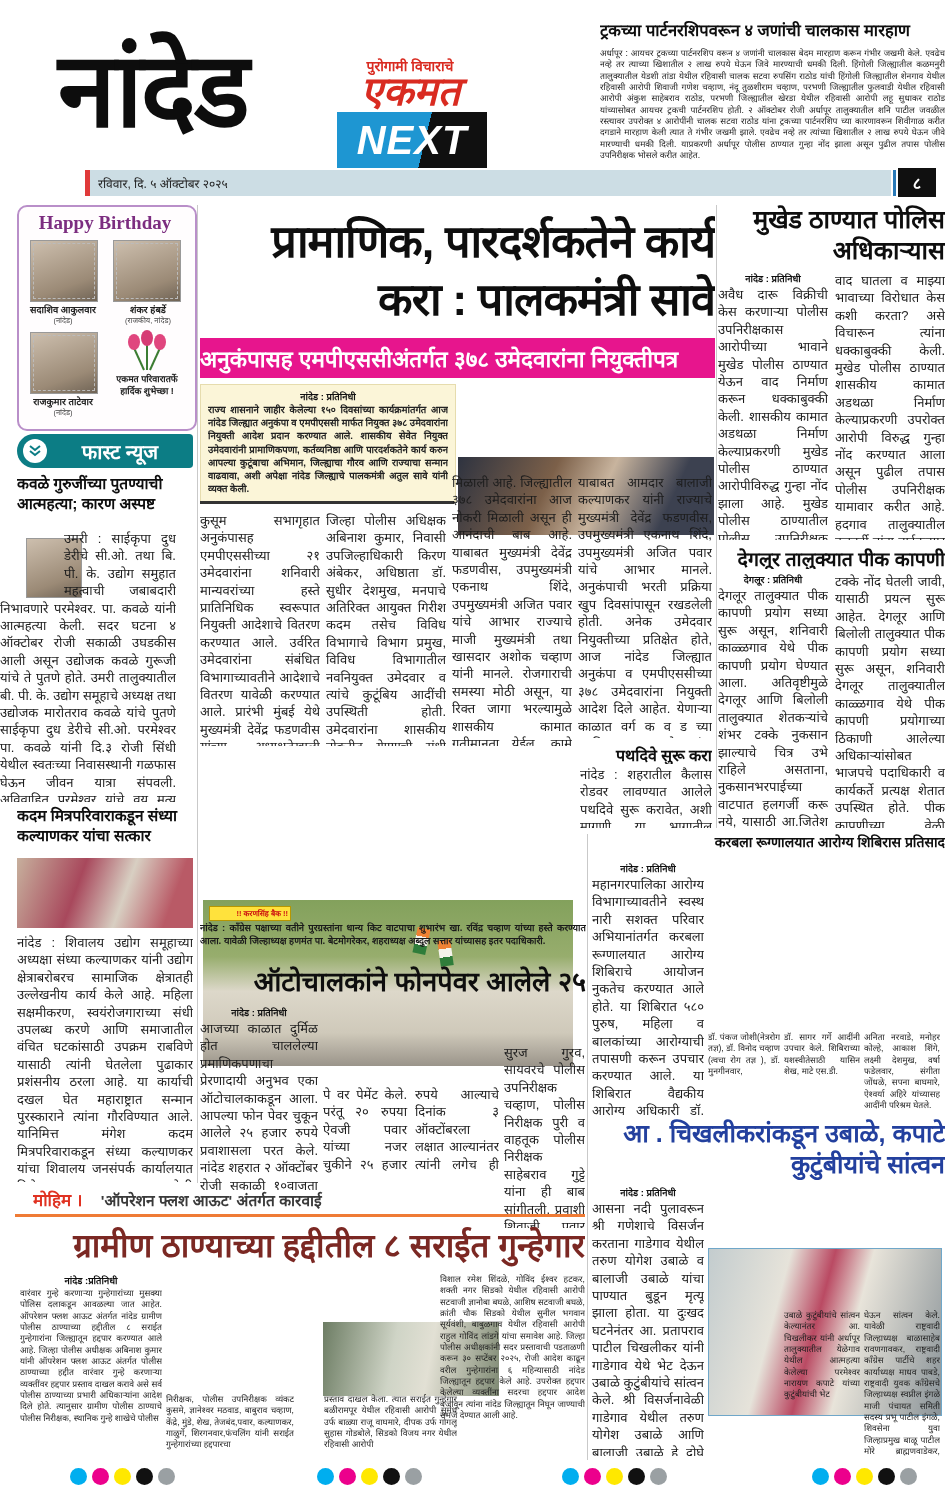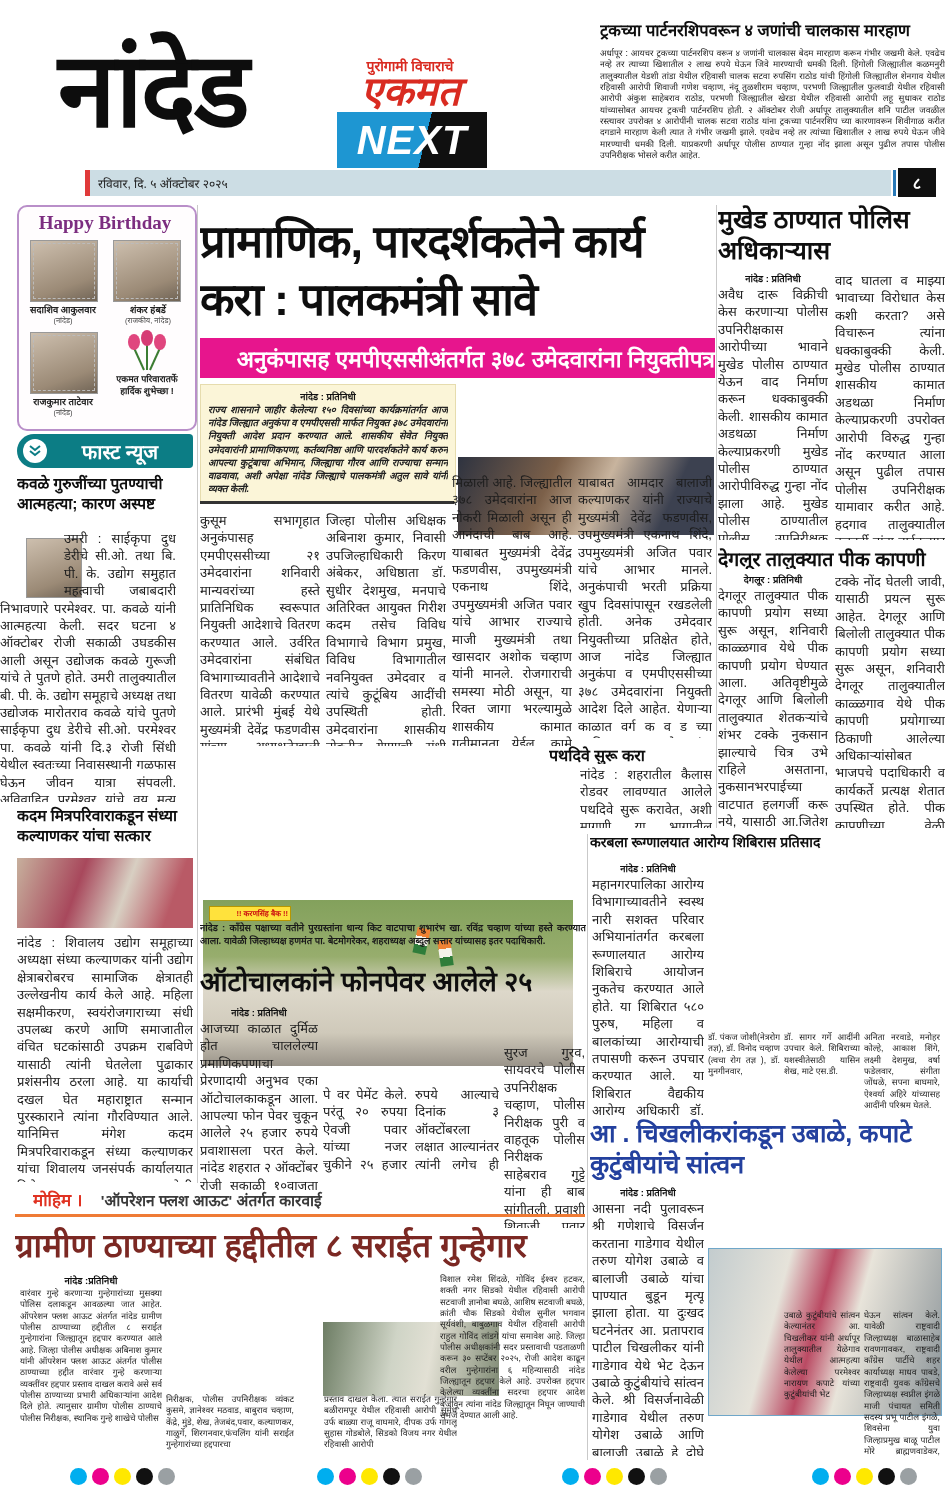--- a/index.html
+++ b/index.html
@@ -3,21 +3,21 @@
 <meta charset="utf-8">
 <style>
   html,body{margin:0;padding:0;background:#e9e9e9;}
   .page{position:relative;width:945px;height:1501px;background:#ffffff;margin:0 auto;
         font-family:"Liberation Sans","DejaVu Sans",sans-serif;color:#1b1b1b;overflow:hidden;}
   .abs{position:absolute;}
   .txt{font-size:13px;line-height:1.34;text-align:justify;overflow:hidden;color:#1d1d1d;}
   .txt-sm{font-size:8.6px;line-height:1.32;text-align:justify;overflow:hidden;color:#1d1d1d;}
   .dateline{font-size:9.5px;font-weight:bold;text-align:center;color:#111;overflow:hidden;}
   .hl{font-weight:bold;color:#0e0e0e;overflow:hidden;}
-  .center{text-align:left;}
+  .center{text-align:right;}
   .ph{background:linear-gradient(135deg,#b9aa9b 0%,#9a8f80 55%,#746c60 100%);overflow:hidden;position:relative;}
   .ph-border{border:1px solid #6fa7c9;}
   .vline{width:1px;background:#c9c9c9;}
   .dot{width:17px;height:17px;border-radius:50%;display:inline-block;margin-right:5px;}
   .masthead-title{font-size:104px;font-weight:900;letter-spacing:-2px;color:#0d0d0d;line-height:1;}
   .ekmat-tag{font-size:14px;font-weight:bold;color:#d92b21;text-align:center;}
   .ekmat{font-size:40px;font-weight:900;font-style:italic;color:#d92b21;
          font-family:"Liberation Serif","DejaVu Serif",serif;text-align:center;line-height:1;}
   .nextbox{background:linear-gradient(104deg,#1e96d2 58%,#101010 58%);display:flex;align-items:center;justify-content:center;}
   .nextbox span{color:#fff;font-weight:900;font-style:italic;font-size:40px;letter-spacing:1px;}
@@ -28,24 +28,24 @@
   .bday-title{font-family:"Liberation Serif","DejaVu Serif",serif;font-weight:bold;font-size:19px;
               color:#7c2d80;text-align:center;}
   .bday-ph{background:linear-gradient(160deg,#cdbfae,#9b8a76 70%,#6f6355);border:1px solid #999;
            outline:1px dashed #bbb;outline-offset:-4px;}
   .bday-name{font-size:9.5px;font-weight:bold;text-align:center;color:#222;}
   .bday-sub{font-size:7.5px;text-align:center;color:#444;}
   .fastnews{background:#0c7d85;border-radius:18px 4px 4px 18px;display:flex;align-items:center;}
   .fastnews-label{color:#fff;font-weight:900;font-size:20px;flex:1;text-align:center;}
   .fn-icon{width:24px;height:24px;border-radius:50%;background:#fff;margin-left:6px;display:flex;
            align-items:center;justify-content:center;}
-  .magenta-bar{background:#e7158d;display:flex;align-items:center;justify-content:flex-end;}
+  .magenta-bar{background:#e7158d;display:flex;align-items:center;justify-content:flex-start;}
   .magenta-bar div{color:#fff;font-weight:bold;font-size:22.5px;}
   .leadbox{background:#fbf5d8;border:1px solid #e6dcae;padding:5px 7px;}
-  .leadbox .lead-t{font-size:9.6px;font-weight:bold;line-height:1.38;text-align:justify;color:#222;font-style:italic;}
+  .leadbox .lead-t{font-size:9.6px;font-weight:bold;line-height:1.38;text-align:justify;color:#222;}
   .kicker-red{color:#e03222;font-weight:900;font-size:17px;}
   .kicker-rest{color:#3a3a3a;font-weight:bold;font-size:15.5px;}
   .board{background:#ffe23c;border:1px solid #b79700;color:#cc1111;font-weight:bold;font-size:7.5px;
          text-align:center;line-height:1.25;padding:2px;}
   .flag{width:13px;height:26px;background:linear-gradient(#ef8234 33%,#f4f2ea 33% 66%,#2f7d3a 66%);}
 </style>
 </head>
 <body>
 
 <div class="page">
@@ -127,21 +127,21 @@
   <div class="abs txt" style="left:452px;top:474px;width:120px;height:272px;">मिळाली आहे. जिल्ह्यातील ३७८ उमेदवारांना आज नोकरी मिळाली असून ही आनंदाची बाब आहे. याबाबत मुख्यमंत्री देवेंद्र फडणवीस, उपमुख्यमंत्री एकनाथ शिंदे, उपमुख्यमंत्री अजित पवार यांचे आभार राज्याचे माजी मुख्यमंत्री तथा खासदार अशोक चव्हाण यांनी मानले. रोजगाराची समस्या मोठी असून, या रिक्त जागा भरल्यामुळे शासकीय कामात गतीमानता येईल. कामे प्रलंबित राहणार नाहीत. नागरिकांना तात्काळ सेवा मिळण्यास मदत होणार आहे असेही त्यांनी सांगितले. घरातील कर्ता पुरुष गेल्यानंतर अडचण निर्माण होते. या शासनाच्या धोरणात्मक निर्णयामुळे अनुकंपाधारकांच्या कुटूंबांना खुप फायदा होणार असल्याचे मत त्यांनी व्यक्त करुन याबाबत जिल्हा प्रशासनाचेही त्यांनी आभार मानले. मुख्यमंत्री देवेंद्र फडणवीस यांच्या संकल्पनेतून अनुकंपा धारकांच्या नियुक्तीबाबत निर्णय घेण्यात आला.</div>
   <div class="abs txt" style="left:578px;top:474px;width:134px;height:264px;">याबाबत आमदार बालाजी कल्याणकर यांनी राज्याचे मुख्यमंत्री देवेंद्र फडणवीस, उपमुख्यमंत्री एकनाथ शिंदे, उपमुख्यमंत्री अजित पवार यांचे आभार मानले. अनुकंपाची भरती प्रक्रिया खुप दिवसांपासून रखडलेली होती. अनेक उमेदवार नियुक्तीच्या प्रतिक्षेत होते, आज नांदेड जिल्ह्यात अनुकंपा व एमपीएससीच्या ३७८ उमेदवारांना नियुक्ती आदेश दिले आहेत. येणाऱ्या काळात वर्ग क व ड च्या नवनियुक्त उमेदवारांना चांगल्या प्रकारे प्रशिक्षण देण्यात येणार असल्याची माहिती जिल्हाधिकारी राहुल कर्डिले यांनी दिली. या भरतीमुळे शासकीय कामात गतीमानता येण्यास निश्चितच मदत होणार असल्याचेही त्यांनी सांगितले, यामध्ये गट क अंतर्गत अनुकंपा नियुक्त ६९, गट ड अंतर्गत २२७, एमपीएससीकडून प्राप्त उमेदवारांची ८२ अशा एकूण ३७८ उमेदवारांना नियुक्ती आदेशांची वितरण करण्यात आले.</div>
 
   <div class="abs ph" style="left:203px;top:752px;width:370px;height:166px;background:linear-gradient(#83a15c 0%,#97ad6d 34%,#ddd8ca 55%,#cfc9ba 80%,#9a948a 100%);">
     <div class="board abs" style="left:6px;top:6px;width:76px;text-align:right;">!! करणसिंह बैक !!</div>
     <div class="flag abs" style="left:212px;top:28px;transform:rotate(12deg);"></div>
     <div class="flag abs" style="left:236px;top:40px;transform:rotate(-8deg);"></div>
   </div>
   <div class="abs" style="left:200px;top:921px;width:386px;height:38px;font-size:9.5px;font-weight:bold;line-height:1.4;text-align:justify;overflow:hidden;">नांदेड : काँग्रेस पक्षाच्या वतीने पुरग्रस्तांना धान्य किट वाटपाचा शुभारंभ खा. रविंद्र चव्हाण यांच्या हस्ते करण्यात आला. यावेळी जिल्हाध्यक्ष हणमंत पा. बेटमोगरेकर, शहराध्यक्ष अब्दुल सत्तार यांच्यासह इतर पदाधिकारी.</div>
 
-  <div class="abs hl center" style="left:549px;top:744px;width:132px;height:20px;font-size:16px;">पथदिवे सुरू करा</div>
+  <div class="abs hl center" style="left:580px;top:744px;width:132px;height:20px;font-size:16px;">पथदिवे सुरू करा</div>
   <div class="abs txt" style="left:580px;top:766px;width:132px;height:62px;">नांदेड : शहरातील कैलास रोडवर लावण्यात आलेले पथदिवे सुरू करावेत, अशी मागणी या भागातील नागरिकांनी केली आहे.</div>
 
   <div class="abs hl center" style="left:200px;top:962px;width:386px;height:38px;font-size:27px;">ऑटोचालकांने फोनपेवर आलेले  २५ हजार केले परत</div>
   <div class="abs dateline" style="left:200px;top:1006px;width:118px;">नांदेड : प्रतिनिधी</div>
   <div class="abs txt" style="left:200px;top:1020px;width:118px;height:170px;">आजच्या काळात दुर्मिळ होत चाललेल्या प्रमाणिकपणाचा प्रेरणादायी अनुभव एका ऑटोचालकाकडून आला. आपल्या फोन पेवर चुकून आलेले २५ हजार रुपये प्रवाशासला परत केले. नांदेड शहरात २ ऑक्टोंबर रोजी सकाळी १०वाजता टायगर ऑटो रिक्षा चालक संघटनेचे सदस्य रिक्षा चालक नागोराव लोणे रा. सप्तगिरी नगर तरोडा नाका हे दररोजच्या प्रमाणे प्रवासी घेऊन जात होते. त्यांच्यान रिक्षामधून शिवाजी वामनराव पवार (रा.सोनारी हिमायतनगर यांनी वामन नगर ते रेल्वे स्टेशन प्रवास केला. या दरम्यान रेल्वे स्टेशन येथे उतरून ऑनलाईन फोन</div>
   <div class="abs ph" style="left:323px;top:1008px;width:176px;height:74px;background:linear-gradient(100deg,#6d7d64,#cfd4c6 40%,#e2e0d4 60%,#7f8a74 100%);"></div>
   <div class="abs txt" style="left:323px;top:1086px;width:176px;height:104px;column-count:2;column-gap:8px;">पे वर पेमेंट केले. परंतू २० रुपया ऐवजी पवार यांच्या नजर चुकीने २५ हजार रुपये आल्याचे दिनांक ३ ऑक्टोंबरला लक्षात आल्यानंतर त्यांनी लगेच ही माहिती टायगर संघटनेचे प्रदेशाध्यक्ष अहेमद (बाबा) यांना दिली. त्यांनी पोलीस अधीक्षक अविनाश कुमार, अतिरिक्त पोलीस अधीक्षक कार्यालयात येथे बोलावून २५ हजार रुपये परत करण्यात आले. यावेळी टायगर संघटनेचे प्रदेशाध्यक्ष अहेमद (बाबा), रिक्षा चालक नागोराव लोणे, संपाल लोणे, आनंद शिरसागर, जयदीप पोहरे, मुब्दिर पठाण आदी पदाधिकारी उपस्थित होते. यावेळी चालक लोणे यांचा सत्कार करण्यात आला.</div>
   <div class="abs txt" style="left:504px;top:1044px;width:81px;height:184px;">सुरज गुरव, सायवरचे पोलीस उपनिरीक्षक चव्हाण, पोलीस निरीक्षक पुरी व वाहतूक पोलीस निरीक्षक साहेबराव गुट्टे यांना ही बाब सांगीतली. प्रवाशी शिवाजी पवार यांना पोलीस अधीक्षक कार्यालयात येथे बोलावून २५ हजार रुपये परत करण्यात आले. यावेळी चालक लोणे यांचा सत्कार करण्यात आला.</div>
 
   <div class="abs hl center" style="left:718px;top:204px;width:227px;height:64px;font-size:25px;line-height:1.25;">मुखेड ठाण्यात पोलिस अधिकाऱ्यास धक्काबुक्की</div>

